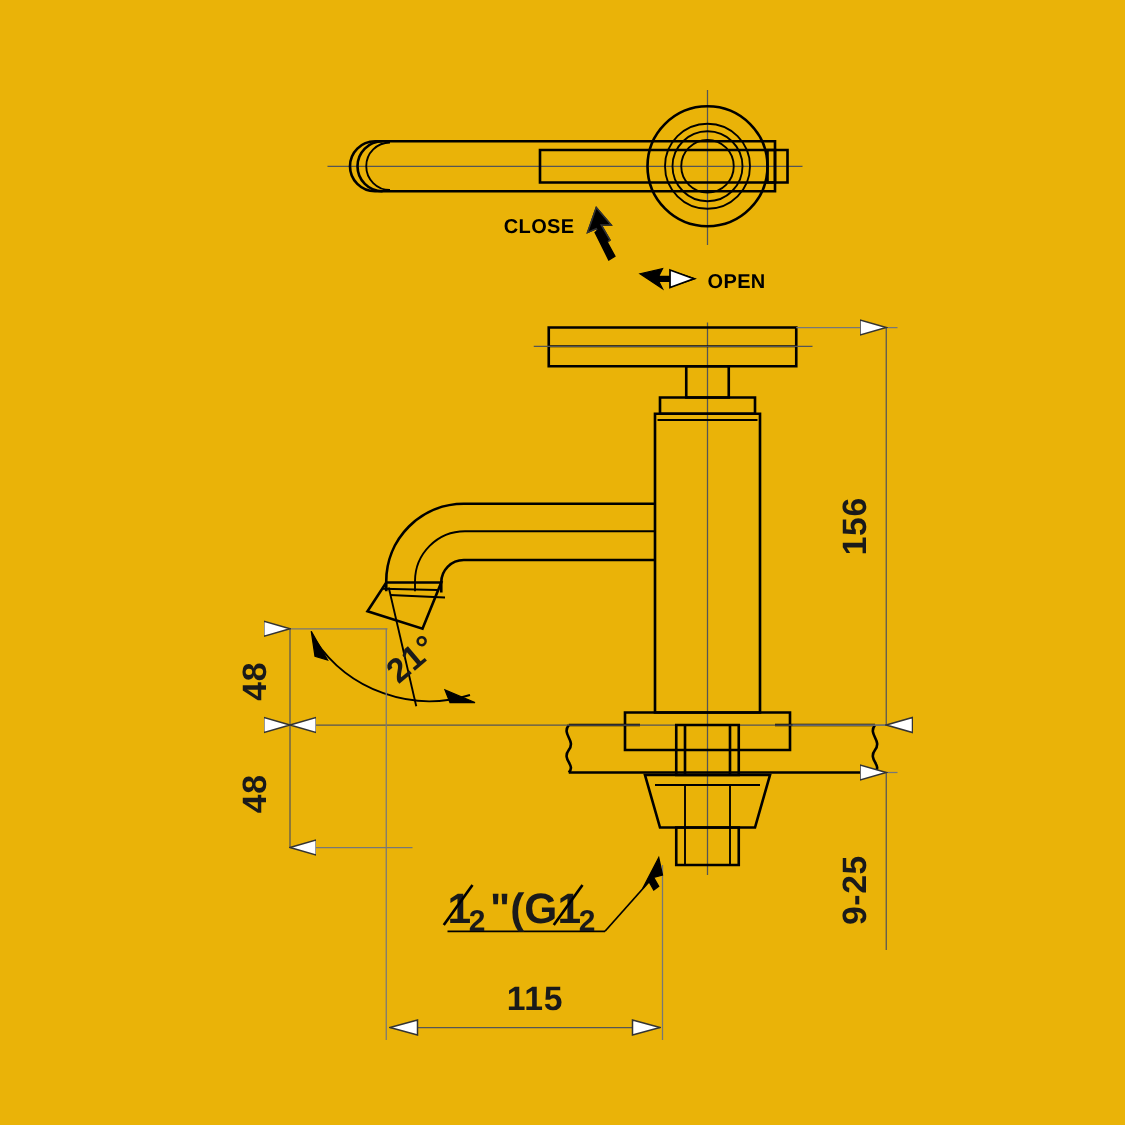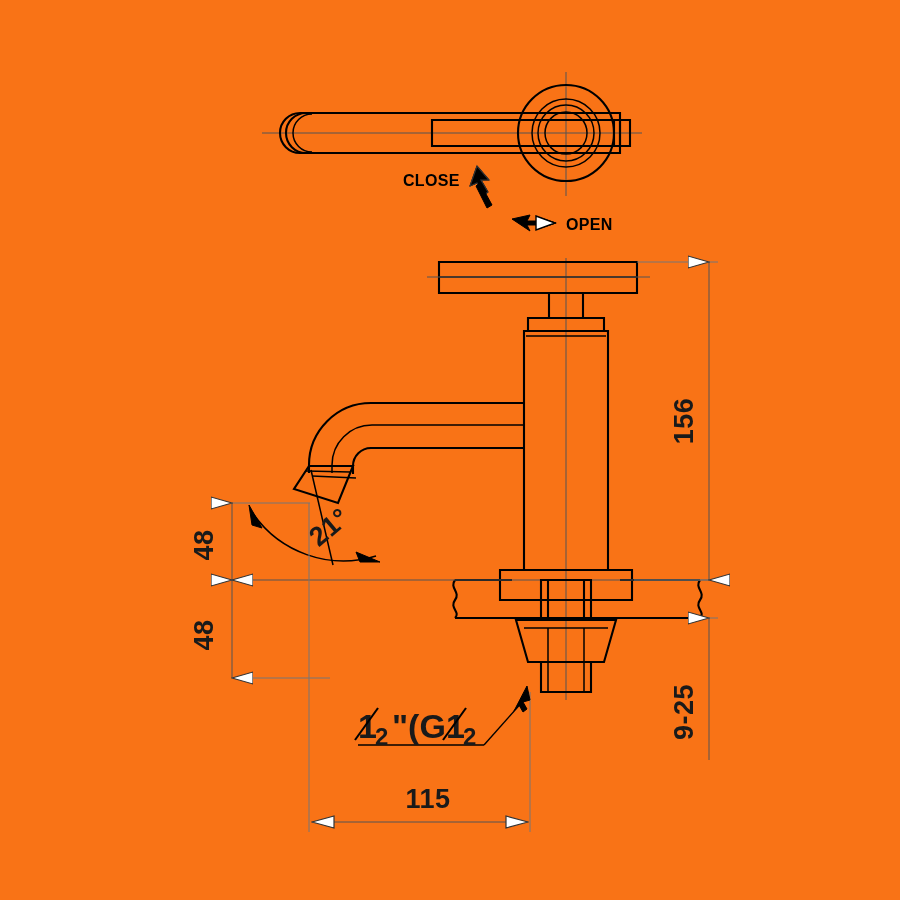--- a/index.html
+++ b/index.html
@@ -2,21 +2,21 @@
 <html><head>
 <meta charset="utf-8">
 <title>Faucet Technical Drawing</title>
 <style>
   html,body{margin:0;padding:0;background:#ffffff;}
   body{
     width:900px;height:900px;overflow:hidden;
     font-family:"Liberation Sans", sans-serif;
     color:#000;
   }
-  #stage{position:relative;width:900px;height:900px;background:#f97316;}
+  #stage{position:relative;width:900px;height:900px;background:#eab308;}
   svg#drawing{position:absolute;left:0;top:0;width:900px;height:900px;display:block;}
   .obj{fill:none;stroke:#000;stroke-width:2.1;stroke-linejoin:miter;stroke-linecap:butt;}
   .obj-thin{fill:none;stroke:#000;stroke-width:1.5;}
   .center{fill:none;stroke:#555;stroke-width:1.0;}
   .dimline{fill:none;stroke:#555;stroke-width:1.0;}
   .extline{fill:none;stroke:#777;stroke-width:1.0;}
   .arrowfill{fill:none;stroke:#333;stroke-width:1.2;}
   .solidarrow{fill:#000;stroke:#000;stroke-width:1;}
   .leader{fill:none;stroke:#000;stroke-width:1.4;}
   .dimtext{

